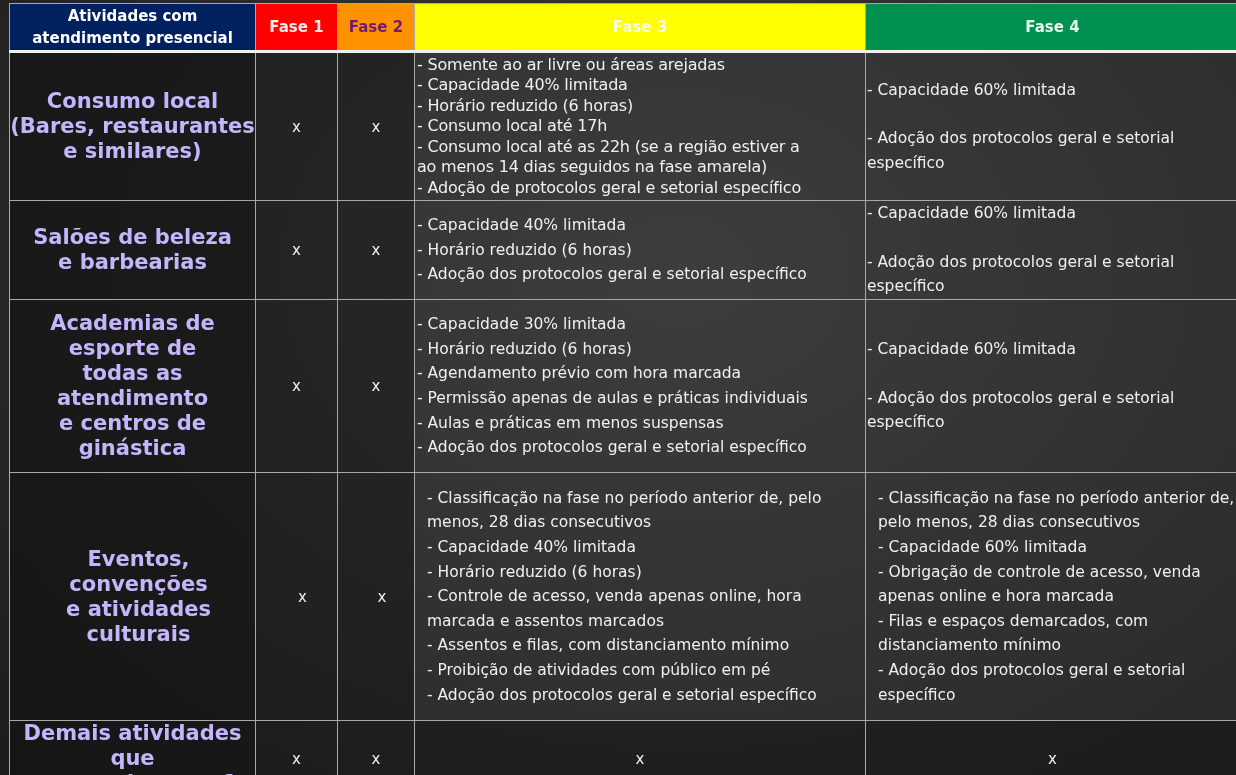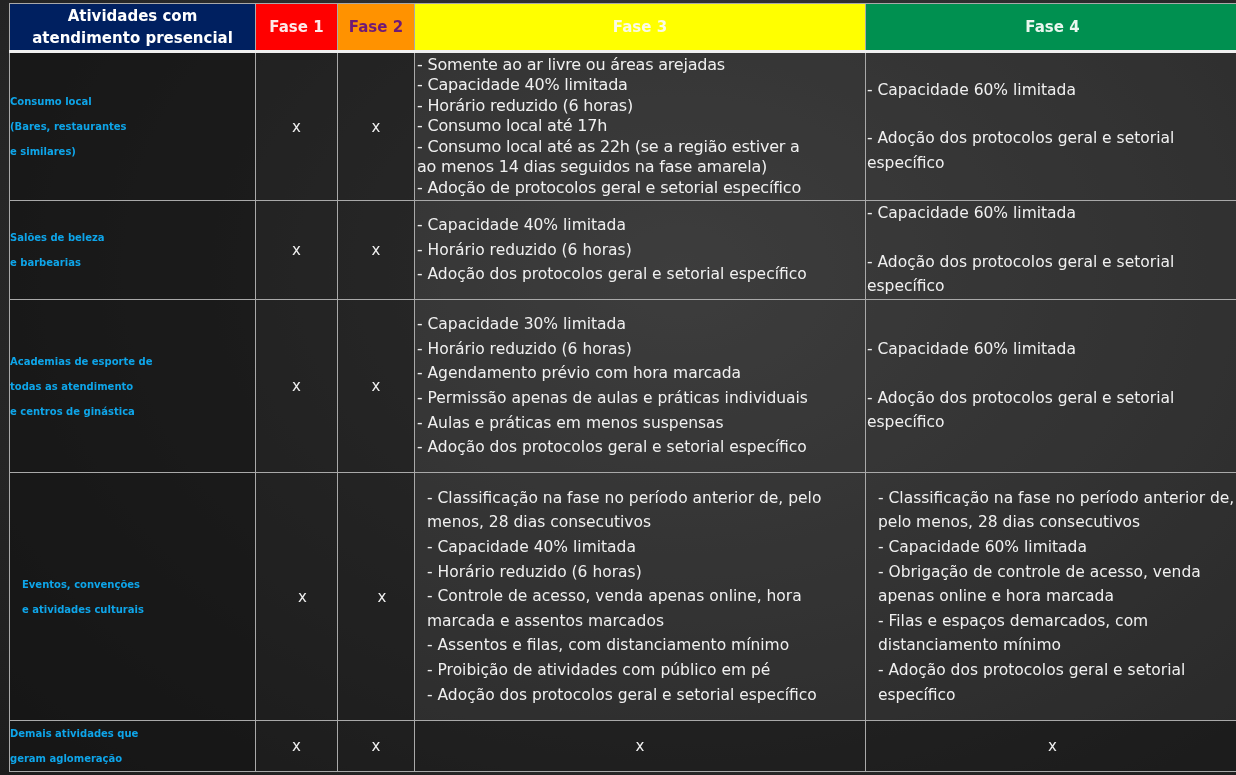--- a/index.html
+++ b/index.html
@@ -33,23 +33,23 @@
     border-bottom: 3px solid #f0f0f0;
   }
   th.h-act { background: #002060; color: #ffffff; line-height: 22px; font-size: 15px; }
   th.h-f1 { background: #ff0000; color: #fde9e9; text-align: center; }
   th.h-f2 { background: #ff9200; color: #701a75; }
   th.h-f3 { background: #ffff00; color: #fbfbe6; margin-left: 32px; }
   th.h-f4 { background: #009050; color: #eaf7ef; }
 
   td.act {
     background: rgba(20,20,20,0.72);
-    font-weight: bold; font-size: 10px; line-height: 25px;
-    text-align: left; vertical-align: middle;
-    color: #0ea5e9;
+    font-weight: bold; font-size: 21px; line-height: 25px;
+    text-align: center; vertical-align: middle;
+    color: #c4b5fd;
   }
   td.mark {
     background: rgba(25,25,25,0.55);
     text-align: center; vertical-align: middle;
     font-size: 15px; color: #f0f0f0;
   }
   td.rules {
     background: rgba(60,60,60,0.35);
     vertical-align: middle;
     font-size: 15.5px; line-height: 24.6px;

